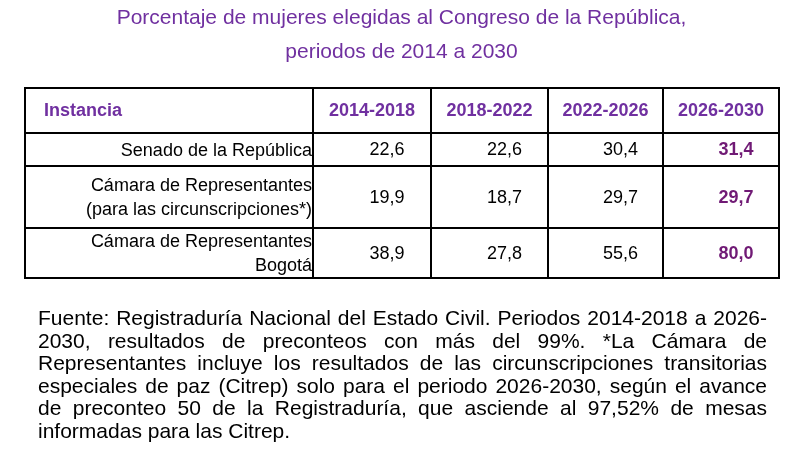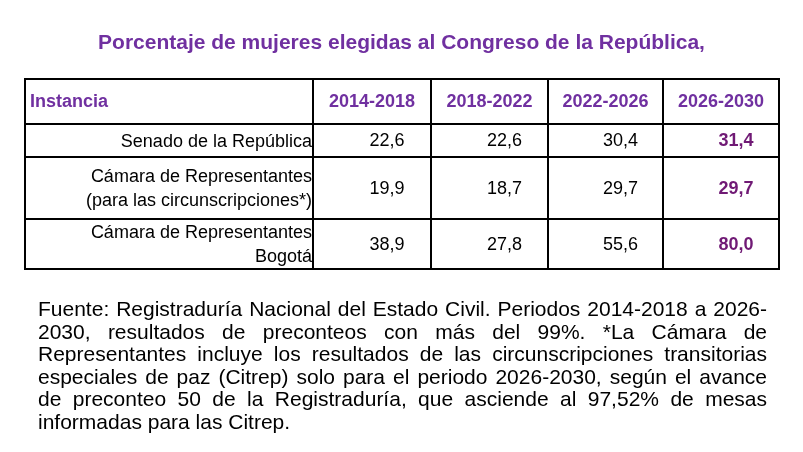--- a/index.html
+++ b/index.html
@@ -6,24 +6,23 @@
   html, body { background: #ffffff; }
   body {
     width: 803px; height: 452px;
     font-family: "Liberation Sans", sans-serif;
     color: #000000;
     overflow: hidden;
   }
   .page { width: 803px; height: 452px; position: relative; background: #ffffff; }
 
   .title-block {
-    padding-top: 25px;
     text-align: center;
     color: #7030A0;
-    font-weight: bold;
+    font-weight: normal;
     font-size: 21px;
     line-height: 34px;
   }
 
   table.data-table {
     border-collapse: collapse;
     table-layout: fixed;
     width: 754px;
     margin: 19px 0 0 24px;
   }
@@ -33,21 +32,21 @@
     vertical-align: middle;
   }
   table.data-table th {
     color: #7030A0;
     font-weight: bold;
     height: 45px;
     text-align: center;
   }
   table.data-table th.col-instancia {
     text-align: left;
-    padding-left: 4px;
+    padding-left: 18px;
   }
   table.data-table td { text-align: center; height: 33px; padding-left: 30px; }
   table.data-table td.row-label {
     text-align: right;
     padding-left: 8px;
     line-height: 24px;
   }
   table.data-table tr.r2 td { height: 62px; }
   table.data-table tr.r3 td { height: 50px; }
   table.data-table td.highlight {
@@ -65,20 +64,21 @@
     color: #000000;
   }
 </style>
 </head>
 <body>
 
 <div class="page">
 
   <div class="title-block">
     <div>Porcentaje de mujeres elegidas al Congreso de la República,</div>
+    <div>periodos de 2014 a 2030</div>
   </div>
 
   <table class="data-table">
     <colgroup>
       <col style="width:288px">
         <col style="width:118px">
         <col style="width:117px">
         <col style="width:115px">
         <col style="width:116px">
     </colgroup>

